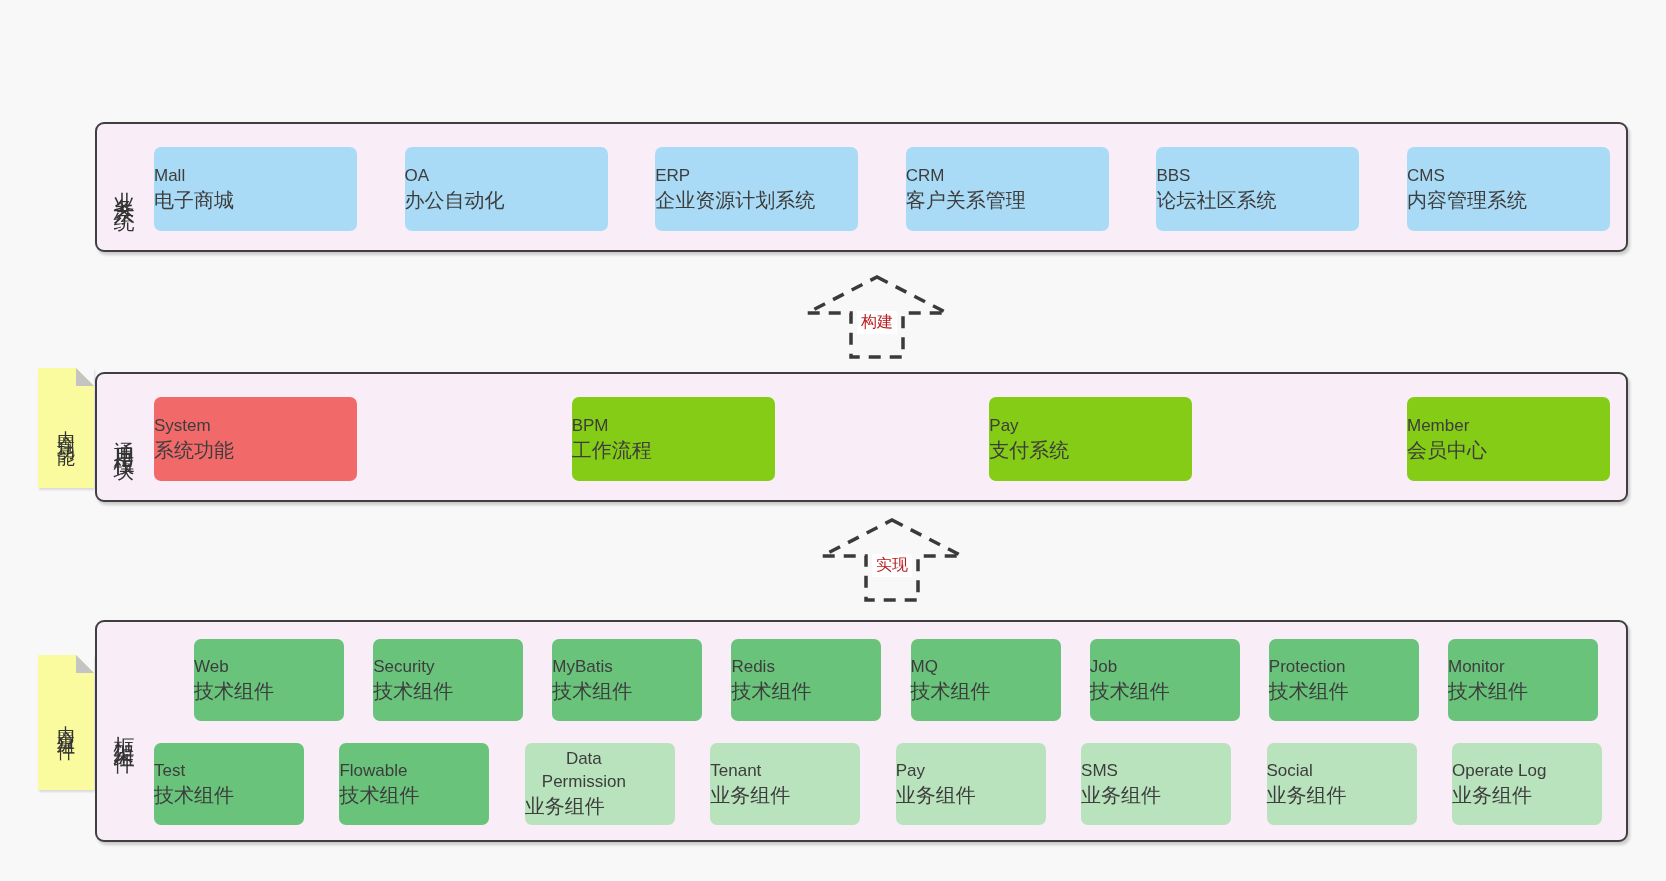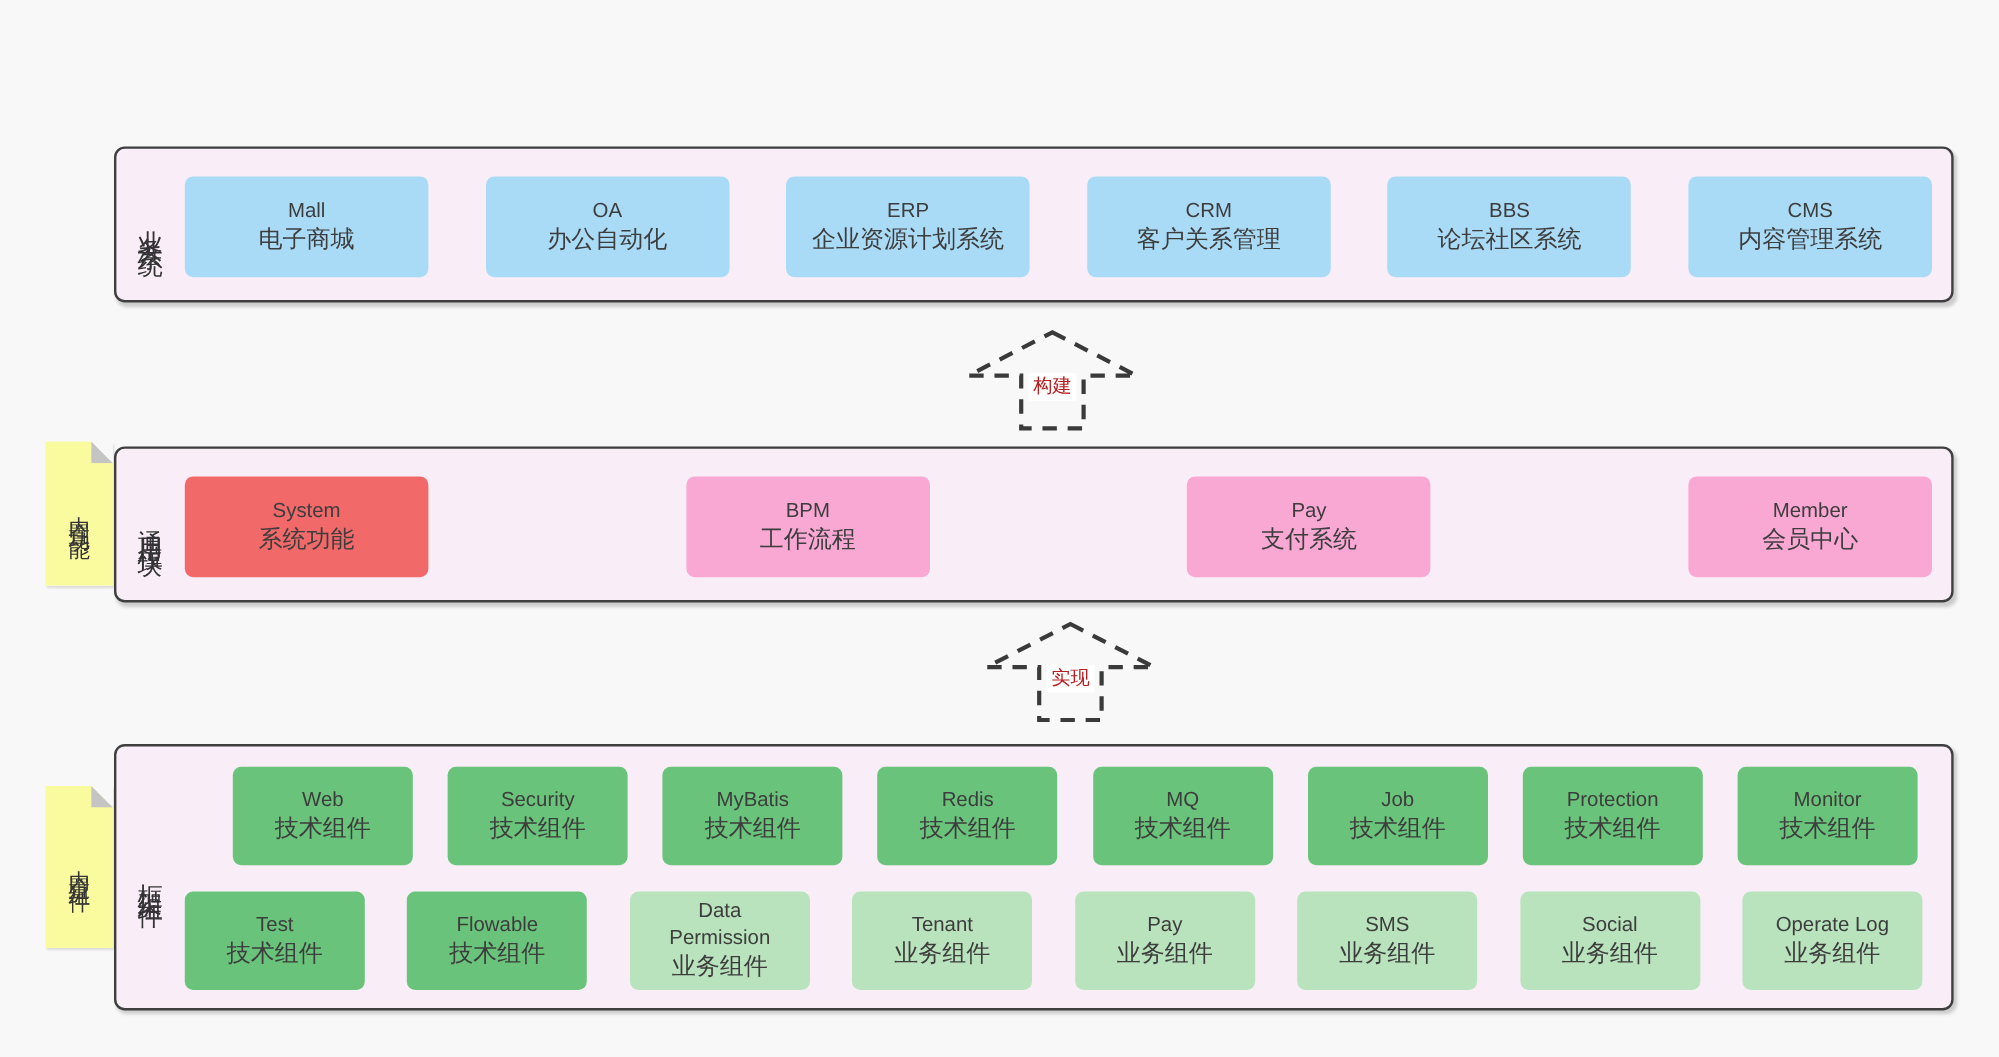--- a/index.html
+++ b/index.html
@@ -34,32 +34,32 @@
     position:absolute; left:57px;
     display:flex; justify-content:space-between;
   }
   .row-6 { right:16px; top:23px; }
   .row-8a { right:28px; top:17px;margin-left:40px; }
   .row-8b { right:24px; top:121px; }
 
   .box {
     border-radius:7px;
     display:flex; flex-direction:column;
-    align-items:center; justify-content:center;
+    align-items:flex-start; justify-content:center;
     text-align:center; line-height:1.32;
   }
   .box-6 { width:203px; height:84px; }
   .box-8 { width:150px; height:82px; }
   .box .en { font-size:17px; }
   .box .zh { font-size:20px; }
   .box-8 .en { max-width:118px; }
 
   .c-blue   { background:#aadbf6; }
   .c-red    { background:#f2696a; }
-  .c-pink   { background:#f9a8d4; }
+  .c-pink   { background:#84cc16; }
   .c-green  { background:#69c37a; }
   .c-lgreen { background:#b9e3bd; }
 
   .tab {
     position:absolute; left:38px; width:56px;
     background:linear-gradient(225deg, transparent 12.7px, #fafa9e 12.7px);
     display:flex; align-items:center; justify-content:center;
     box-shadow:1px 2px 2px rgba(0,0,0,0.12);
   }
   #tab-modules    { top:368px; height:120px; }

